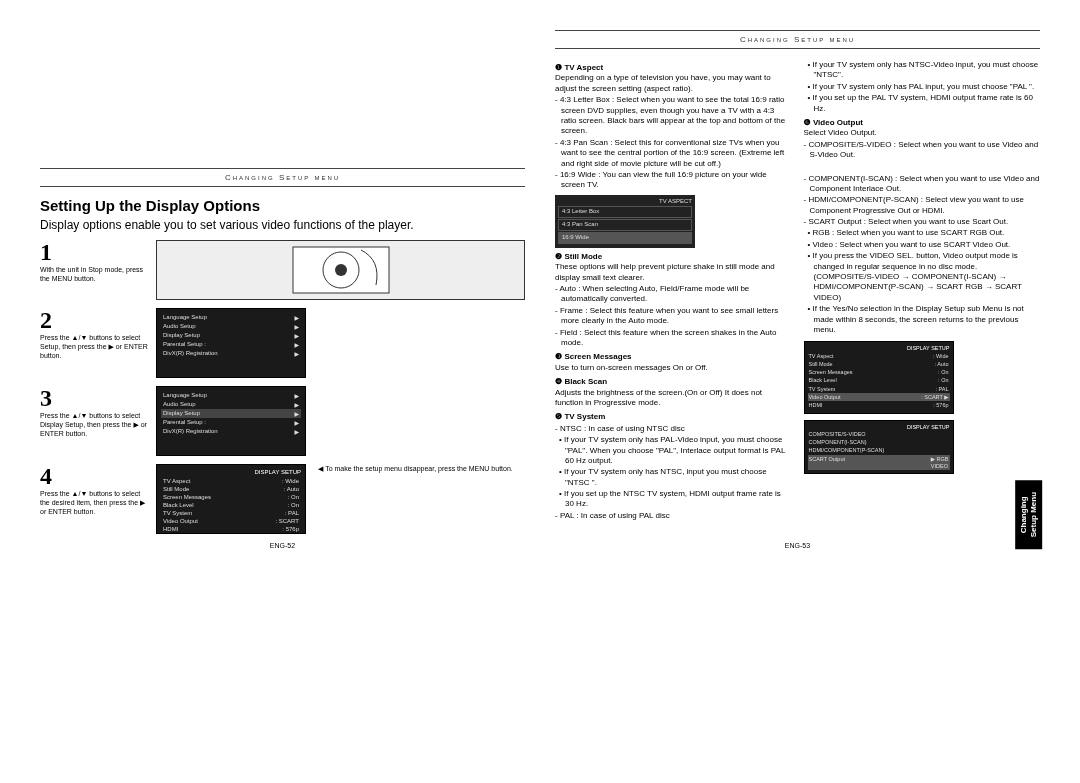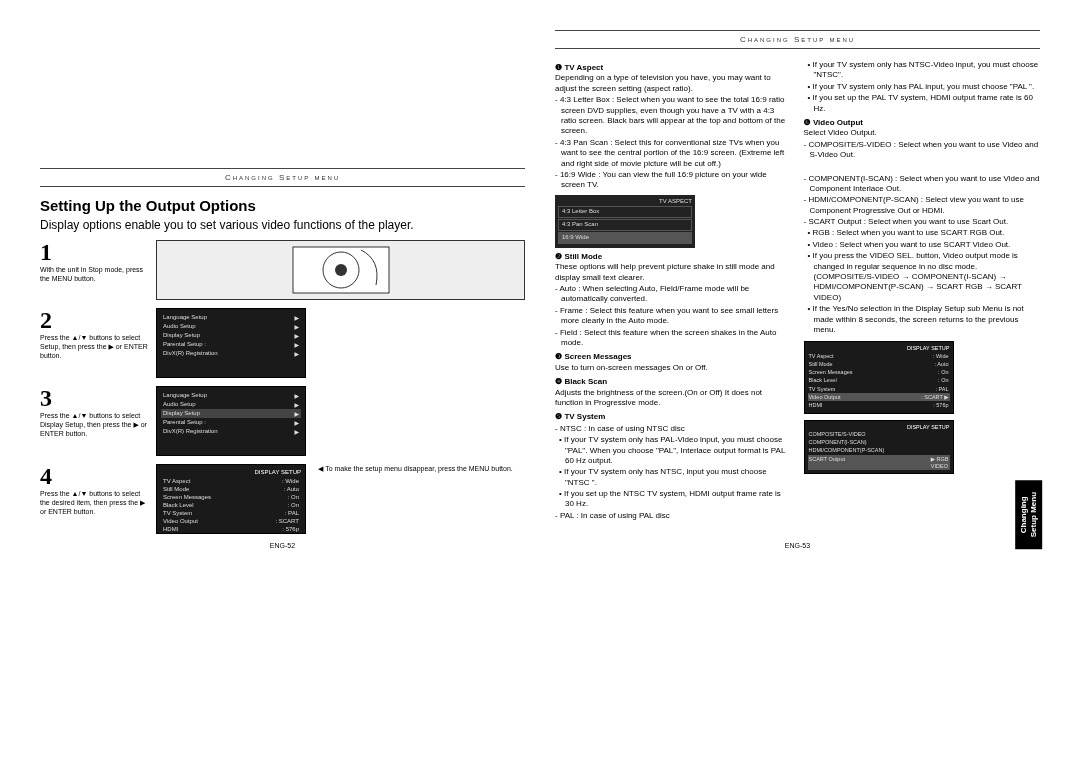--- a/index.html
+++ b/index.html
@@ -157,21 +157,21 @@
     .page-num { text-align:center; font-size:7px; margin-top: 20px;}
     .left-page .page-num { margin-top: 6px; }
   </style>
 </head>
 <body>
 
 <div class="page-container">
 
   <div class="page left-page">
     <div class="header-bar">Changing Setup menu</div>
-    <div class="main-title">Setting Up the Output Options</div>
+    <div class="main-title">Setting Up the Display Options</div>
     <div class="intro">Display options enable you to set various video functions of the player.</div>
 
     <div class="step-row">
       <div class="step-num-col">
         <div class="big-num">1</div>
         <div class="step-text">With the unit in Stop mode, press the MENU button.</div>
       </div>
       <div class="step-image">
         <svg width="100" height="50" viewBox="0 0 100 50">
             <rect x="2" y="2" width="96" height="46" fill="#fff" stroke="#333"></rect>

